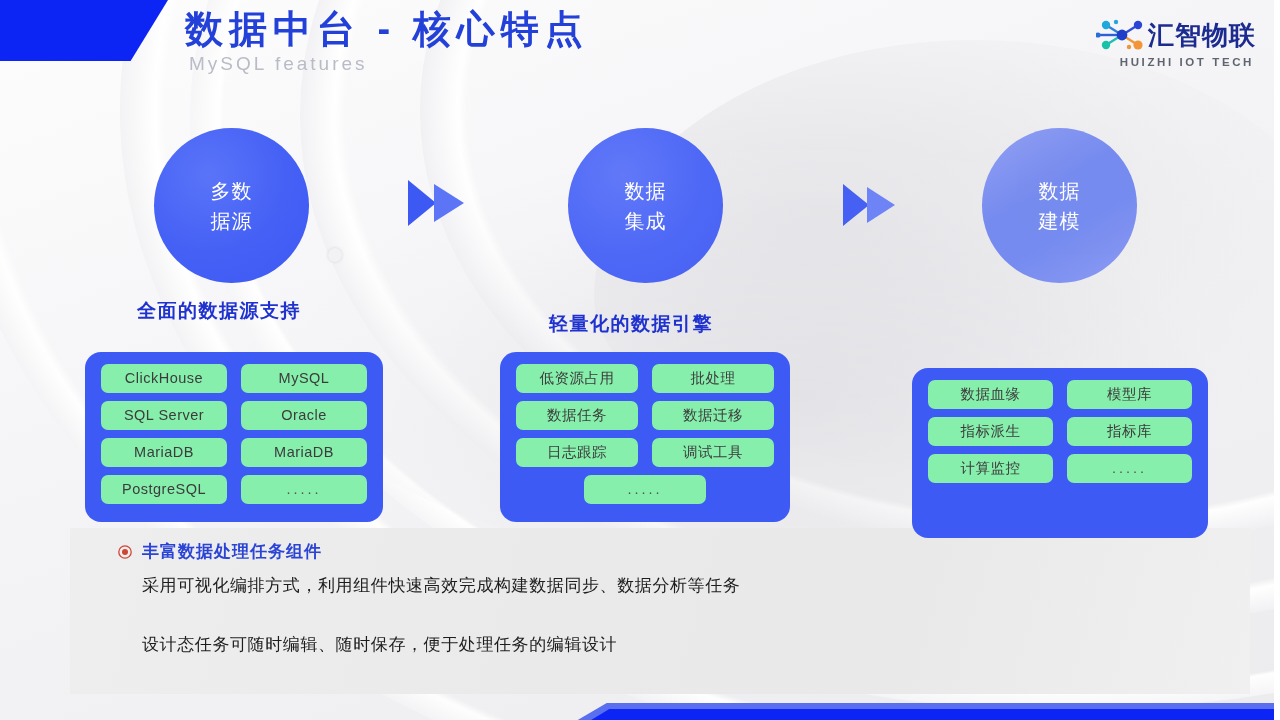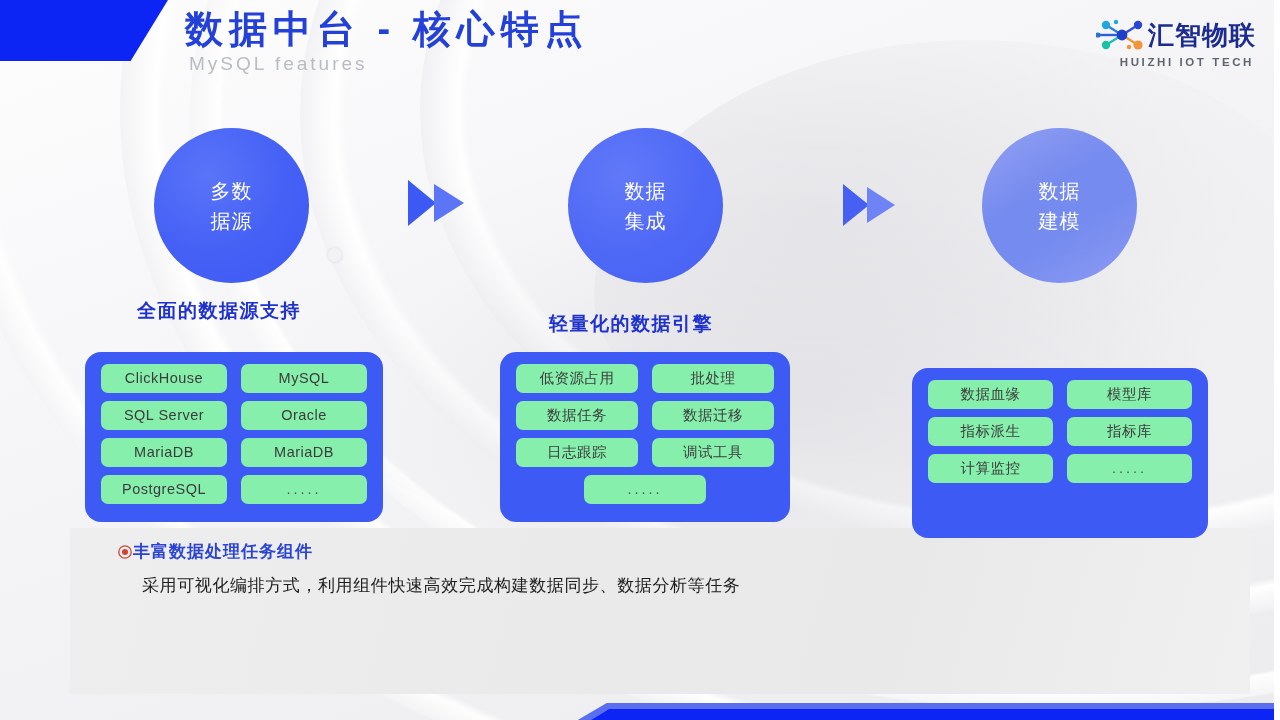--- a/index.html
+++ b/index.html
@@ -160,21 +160,21 @@
 
   
   .feature-panel {
     position:absolute; left:70px; top:528px;
     width:1180px; height:166px; z-index:2;
     background: linear-gradient(105deg,#eeeeef 0%, #eaeaeb 40%, #e9e9ea 70%, #f0f0f1 100%);
   }
   .feature-item { position:absolute; }
   .fi1 { left:48px; top:12px; }
   .fi2 { left:48px; top:94px; }
-  .fi-head { display:flex; align-items:center; gap:1px; }
+  .fi-head { display:flex; align-items:center; gap:10px; }
   .bullet { width:14px; height:14px; flex:0 0 auto; }
   .fi-title {
     font-size:17px; font-weight:bold; color:#2b44d6; letter-spacing:1px;
     white-space:nowrap;
   }
   .fi-desc {
     margin-top:11px; margin-left:24px;
     font-size:17px; color:#1d1d1d; letter-spacing:0.6px;
     white-space:nowrap;
     font-family: "DejaVu Serif", "Liberation Serif", serif;
@@ -309,19 +309,20 @@
             <circle cx="7" cy="7" r="6.2" fill="none" stroke="#cf4535" stroke-width="1.3"></circle>
             <circle cx="7" cy="7" r="3" fill="#cf4535"></circle>
           </svg>
         </span>
         <span class="fi-title">丰富数据处理任务组件</span>
       </div>
       <div class="fi-desc">采用可视化编排方式，利用组件快速高效完成构建数据同步、数据分析等任务</div>
     </div>
 
     <div class="feature-item fi2">
+      <div class="fi-desc">设计态任务可随时编辑、随时保存，便于处理任务的编辑设计</div>
     </div>
   </div>
 
   <div class="foot-light"></div>
   <div class="foot-strong"></div>
 
 </div>
 
 </body></html>

